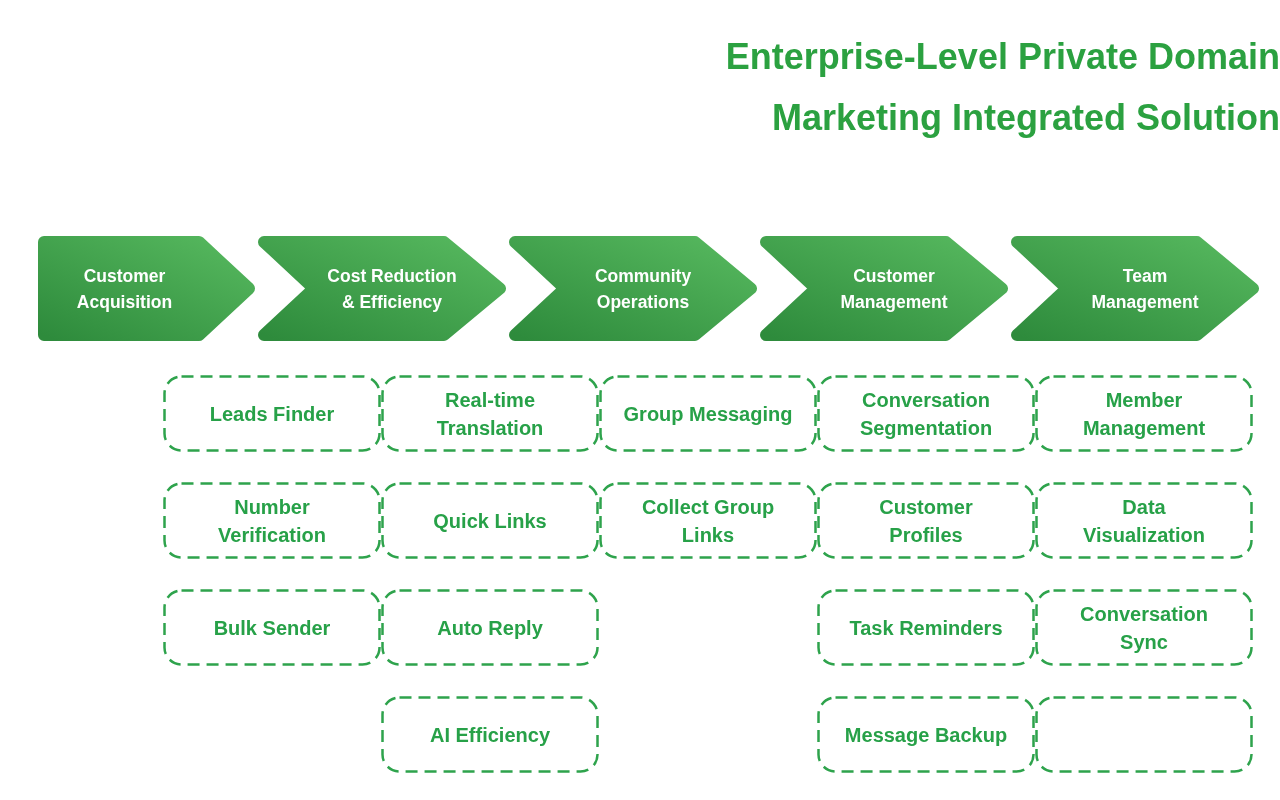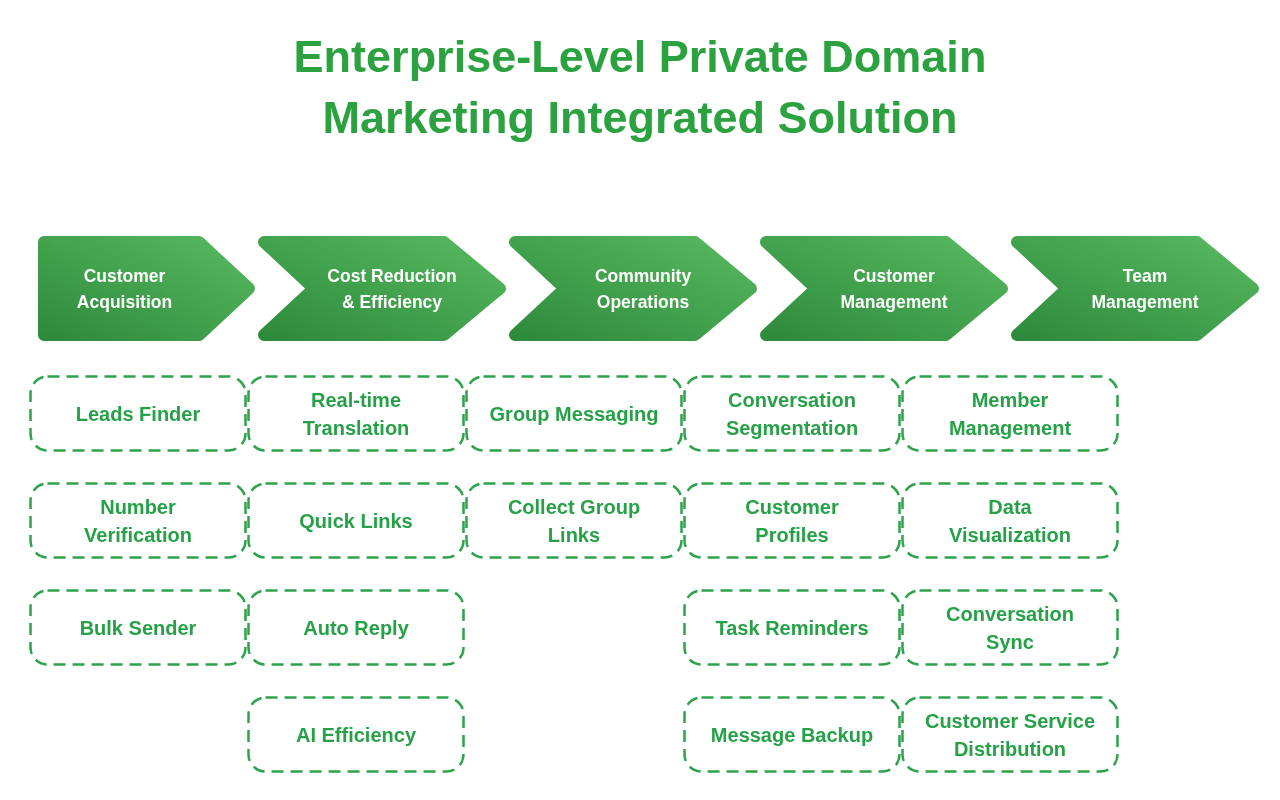--- a/index.html
+++ b/index.html
@@ -20,22 +20,22 @@
     overflow: hidden;
     position: relative;
   }
   .canvas { position: absolute; inset: 0; }
 
   
   .title {
     position: absolute;
     top: 26px; left: 0;
     width: 1280px;
-    text-align: center;
-    font-size: 45px;
+    text-align: right;
+    font-size: 36px;
     font-weight: bold;
     line-height: 61px;
     color: var(--title-green);
     white-space: pre-line;
     letter-spacing: 0px;
   }
 
   
   .stages {
     position: absolute;
@@ -66,21 +66,21 @@
   }
   .arrow-first .arrow-label { padding-right: 44px; }
   .arrow-next  .arrow-label { padding-left: 36px; padding-right: 16px; }
 
   
   .grid {
     position: absolute;
     top: 375px; left: 29px;
     width: 1224px;
     display: flex;
-    justify-content: flex-start;
+    justify-content: flex-end;
   }
   .stage-col {
     width: 218px;
     display: flex;
     flex-direction: column;
     gap: 30px;
   }
   .fbox {
     position: relative;
     width: 218px; height: 77px;
@@ -286,18 +286,16 @@
       <rect x="1.5" y="1.5" width="215" height="74" rx="17"></rect>
     </svg>
     <span class="fbox-label">Conversation
 Sync</span>
   </div>
 
   <div class="fbox">
     <svg class="dash" width="218" height="77">
       <rect x="1.5" y="1.5" width="215" height="74" rx="17"></rect>
     </svg>
-    <span class="fbox-label">Customer Service
-Distribution</span>
   </div>
 </div>
     </div>
 </div>
 
 </body></html>

